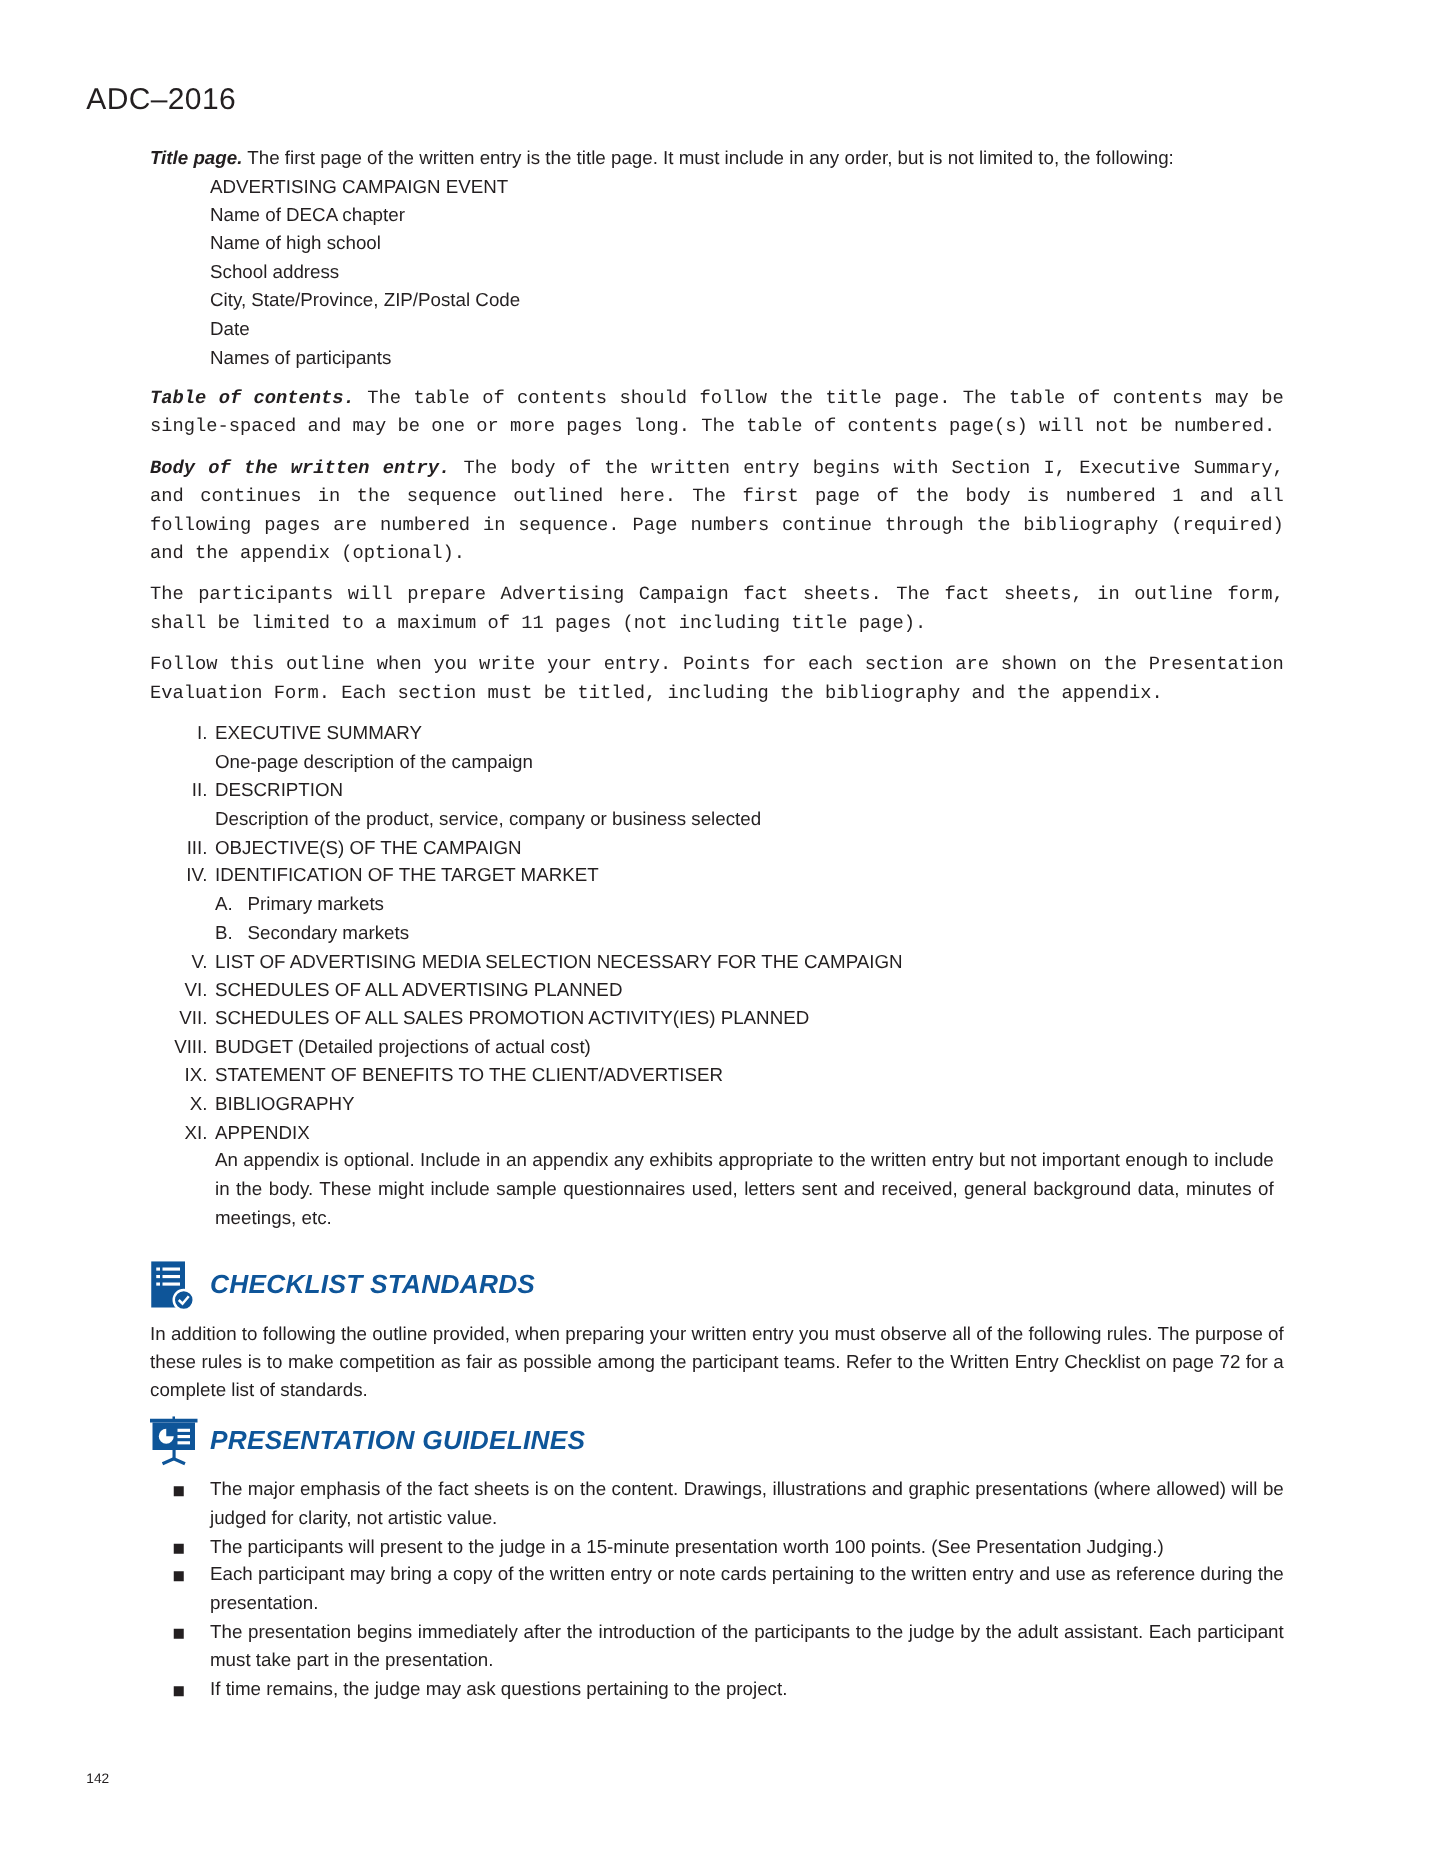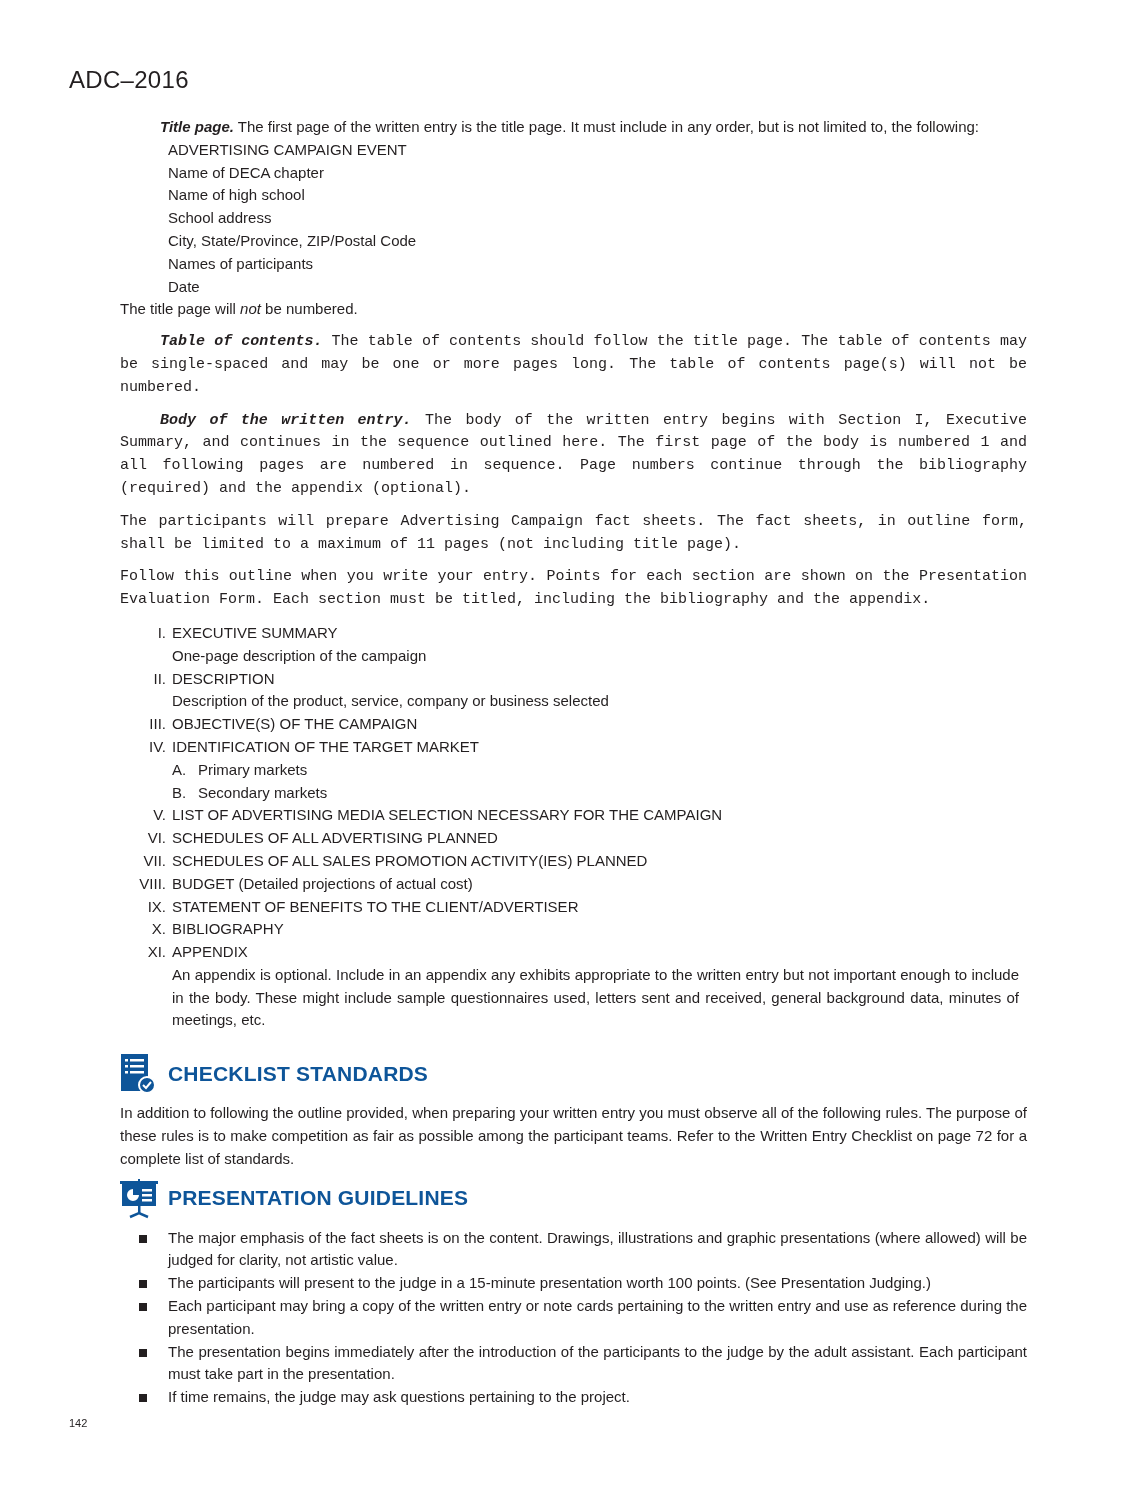--- a/index.html
+++ b/index.html
@@ -4,32 +4,32 @@
 <style>
   html, body { margin: 0; padding: 0; background: #ffffff; }
   body {
     width: 1147px; height: 1490px; position: relative; overflow: hidden;
     font-family: "Liberation Sans", sans-serif; color: #231f20;
   }
   .running-head { position: absolute; left: 69px; top: 66px; font-size: 24px; letter-spacing: 0.3px; }
   .page-num { position: absolute; left: 69px; top: 1417px; font-size: 11px; }
   .content { position: absolute; left: 120px; top: 116px; width: 907px; font-size: 15px; line-height: 22.8px; }
   p { margin: 0; text-align: justify; }
-  .lead { font-weight: bold; font-style: italic; margin-left: 40px; }
+  .lead { font-weight: bold; font-style: italic; }
   .indent-list { margin: 0; padding: 0 0 0 48px; list-style: none; }
   .para-gap { margin-top: 10px; font-family: Liberation Mono, monospace; }
   .outline { margin: 10px 0 0 0; padding: 0; list-style: none; }
   .outline li { display: flex; }
   .outline .num { width: 46px; text-align: right; padding-right: 6px; flex-shrink: 0; }
   .outline .body { flex: 1; }
   .outline .sub { display: block; }
   .outline .alpha { display: flex; }
   .outline .alpha .let { width: 26px; flex-shrink: 0; }
   .outline .appendix-note { display: block; text-align: justify; padding-right: 8px; }
-  .section-head { display: flex; align-items: center; margin-top: 22px; margin-bottom: 8px; }
+  .section-head { display: flex; align-items: center; margin-top: 22px; margin-bottom: 8px; font-style: italic; }
   .section-head .icon { width: 40px; height: 40px; margin-right: 8px; }
   .section-head h2 { margin: 0; font-size: 21px; font-weight: bold; color: #0e5599; letter-spacing: 0.2px; }
   .bullets { margin: 6px 0 0 0; padding: 0; list-style: none; }
   .bullets li { display: flex; }
   .bullets .sq { width: 48px; flex-shrink: 0; display: flex; justify-content: center; padding-top: 8px; }
   .bullets .sq span { display: block; width: 8px; height: 8px; background: #231f20; margin-left: -2px; }
   .bullets .txt { flex: 1; text-align: justify; }
 </style>
 </head>
 <body>
@@ -38,24 +38,23 @@
 
 <div class="content">
 
   <p><span class="lead">Title page.</span><span> The first page of the written entry is the title page. It must include in any order, but is not limited to, the following:</span></p>
   <ul class="indent-list">
     <li>ADVERTISING CAMPAIGN EVENT</li>
     <li>Name of DECA chapter</li>
     <li>Name of high school</li>
     <li>School address</li>
     <li>City, State/Province, ZIP/Postal Code</li>
+    <li>Date</li>
     <li>Names of participants</li>
-    <li>Date</li>
   </ul>
-  <p><span>The title page will </span><em>not</em><span> be numbered.</span></p>
 
   <p class="para-gap"><span class="lead">Table of contents.</span><span> The table of contents should follow the title page. The table of contents may be single-spaced and may be one or more pages long. The table of contents page(s) will not be numbered.</span></p>
 
   <p class="para-gap"><span class="lead">Body of the written entry.</span><span> The body of the written entry begins with Section I, Executive Summary, and continues in the sequence outlined here. The first page of the body is numbered 1 and all following pages are numbered in sequence. Page numbers continue through the bibliography (required) and the appendix (optional).</span></p>
 
   <p class="para-gap">The participants will prepare Advertising Campaign fact sheets. The fact sheets, in outline form, shall be limited to a maximum of 11 pages (not including title page).</p>
 
   <p class="para-gap">Follow this outline when you write your entry. Points for each section are shown on the Presentation Evaluation Form. Each section must be titled, including the bibliography and the appendix.</p>
 
   <ul class="outline">

